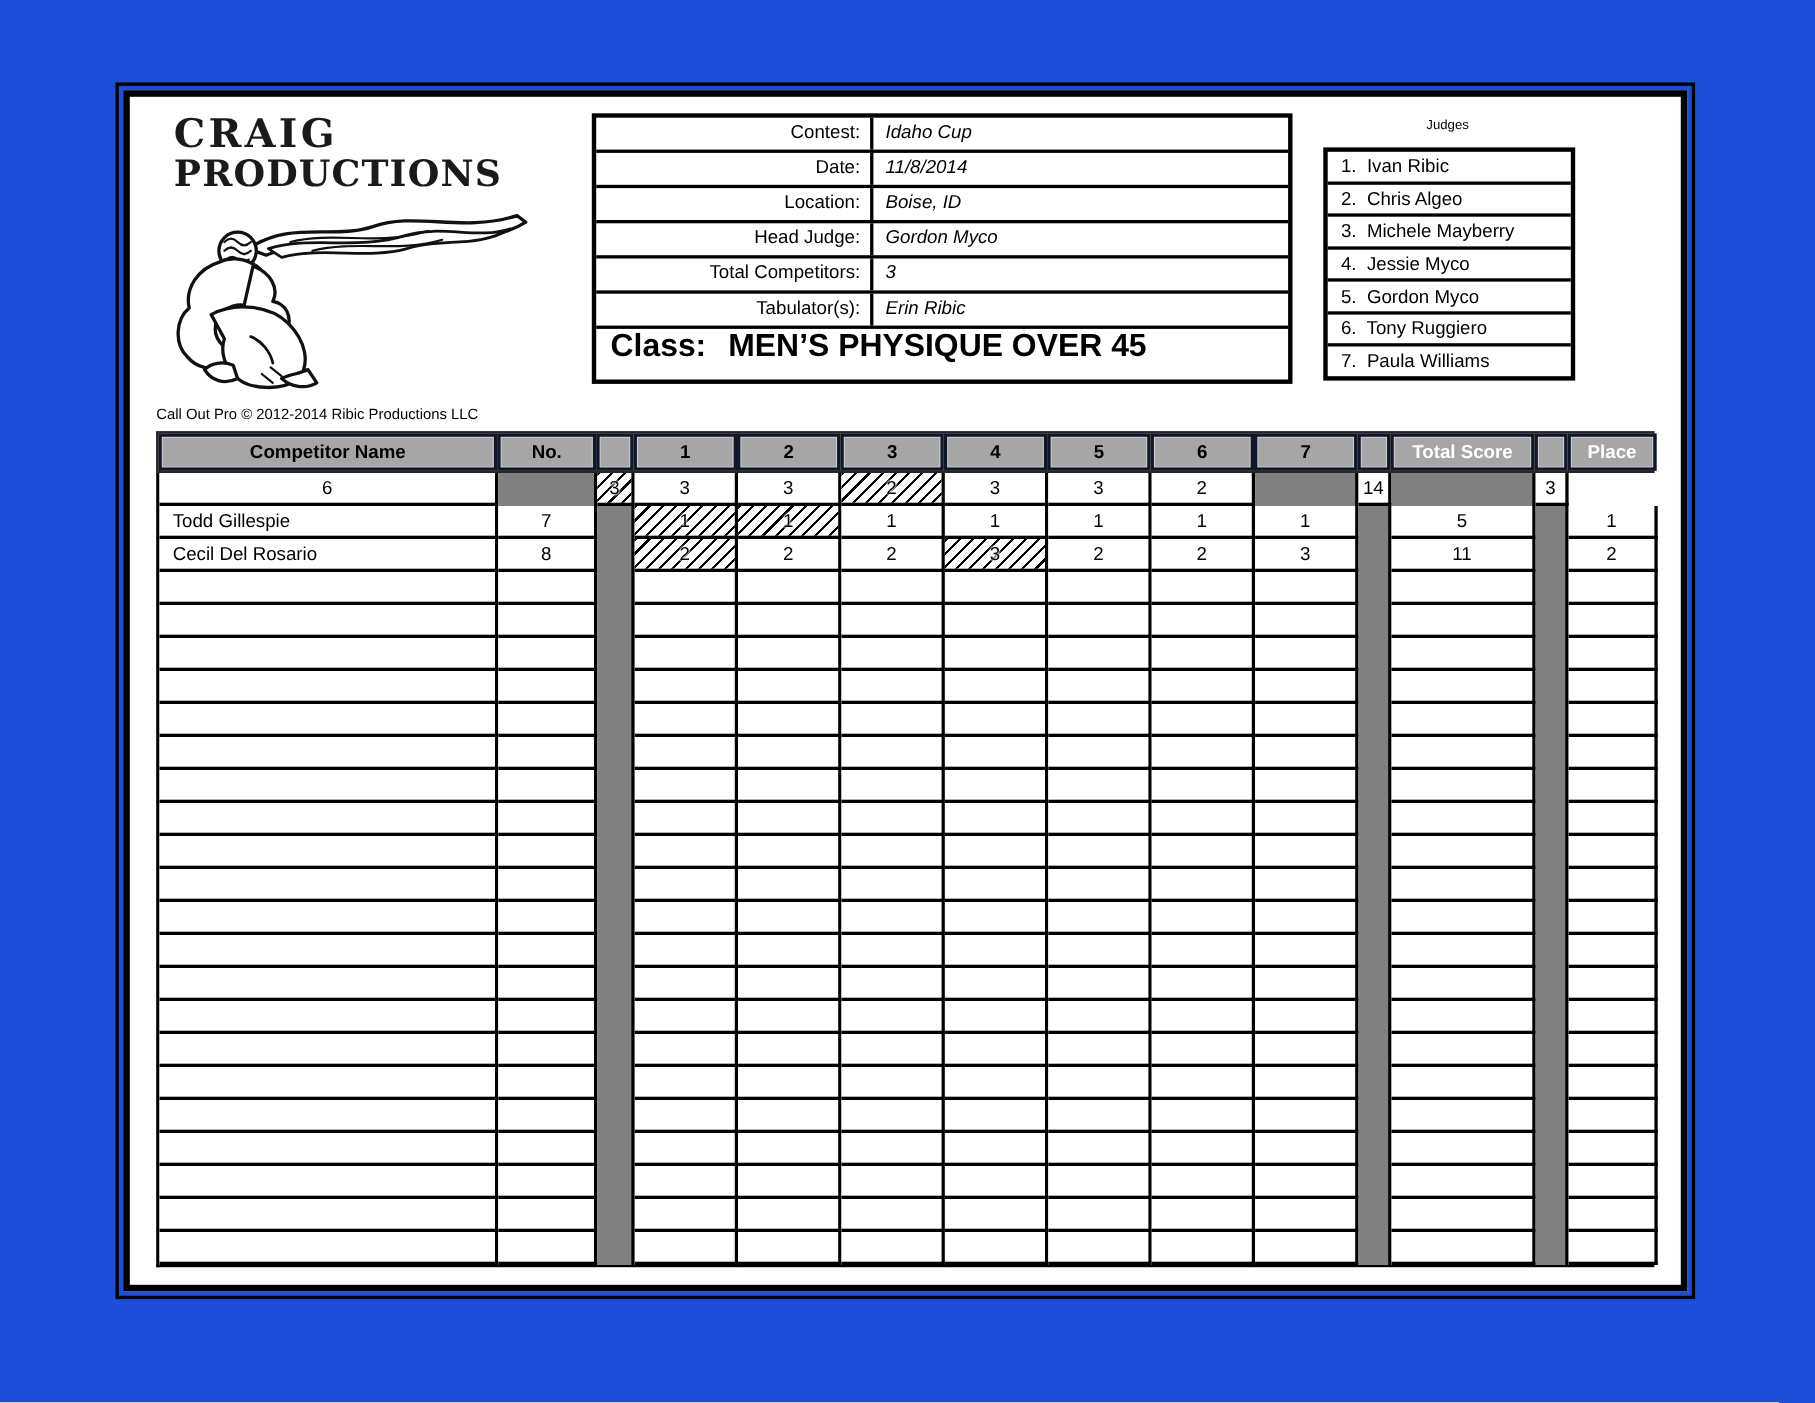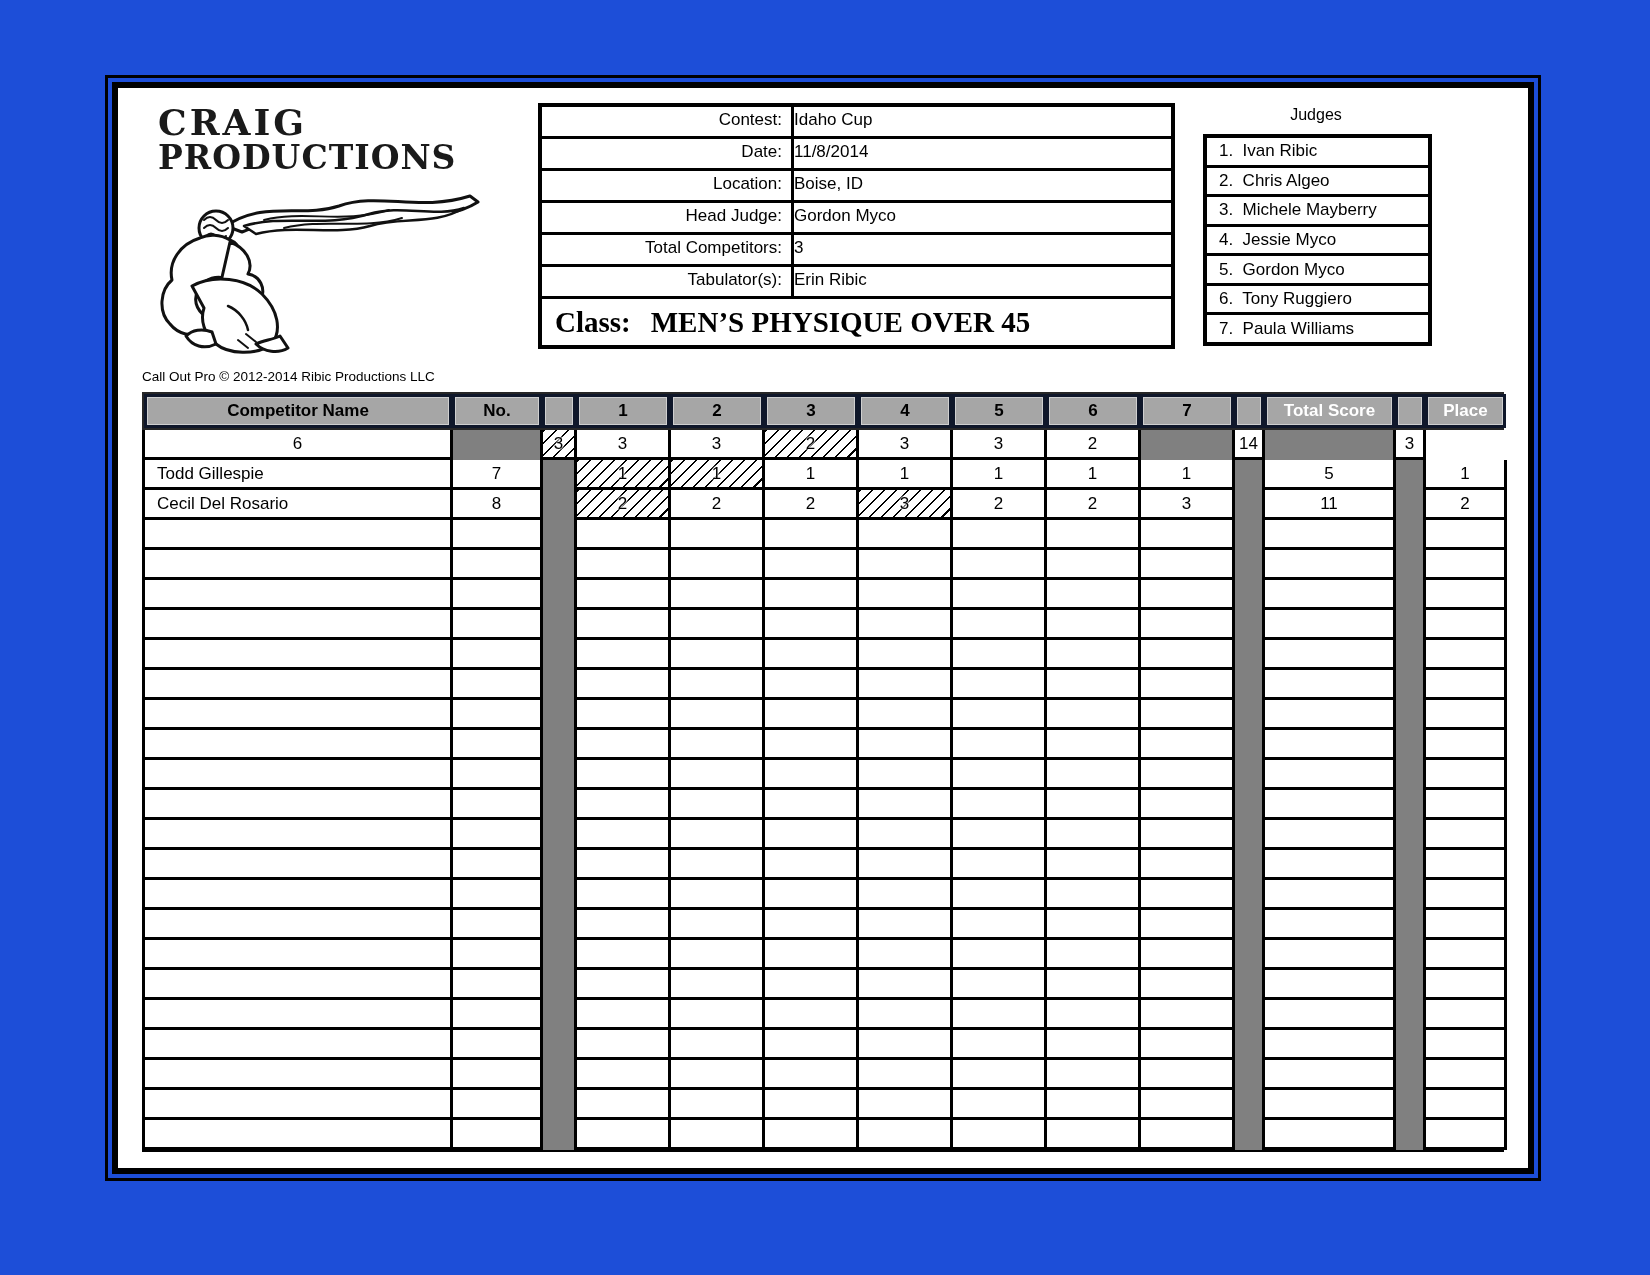--- a/index.html
+++ b/index.html
@@ -14,25 +14,25 @@
              font-family:"DejaVu Serif","Liberation Serif",serif;font-weight:bold;color:#1a1a1a;}
   .logo-line1{font-size:36px;letter-spacing:3px;}
   .logo-line2{font-size:33px;letter-spacing:1px;}
   .logo-art{position:absolute;left:16px;top:86px;width:360px;height:188px;}
   .copyright{position:absolute;left:24px;top:281px;font-size:13.5px;color:#000;}
   
   .contest-box{position:absolute;left:420px;top:15px;width:637px;height:246px;
                border:4px solid #000;box-sizing:border-box;display:flex;flex-direction:column;background:#fff;}
   .info-row{display:flex;height:29px;border-bottom:3px solid #000;flex:0 0 auto;}
   .info-label{flex:0 0 240px;text-align:right;padding-right:9px;font-size:17px;line-height:26px;}
-  .info-value{flex:1;border-left:3px solid #000;font-size:17px;line-height:26px;}
-  .class-row{flex:1;display:flex;align-items:center;padding-left:13px;font-size:29px;font-weight:bold;font-family:Liberation Serif, serif;}
+  .info-value{flex:1;border-left:3px solid #000;padding-left:11px;font-size:17px;line-height:26px;font-style:italic;}
+  .class-row{flex:1;display:flex;padding-left:13px;font-size:29px;font-weight:bold;}
   .class-label{margin-right:20px;}
   
-  .judges-title{position:absolute;left:1085px;top:18px;width:226px;text-align:center;font-size:16px;}
+  .judges-title{position:absolute;left:1085px;top:18px;width:226px;text-align:center;font-size:12px;}
   .judges-box{position:absolute;left:1085px;top:46px;width:229px;height:212px;
               border:4px solid #000;box-sizing:border-box;display:flex;flex-direction:column;background:#fff;}
   .judge-row{flex:1;border-bottom:3px solid #000;font-size:17px;display:flex;align-items:center;
              padding-left:12px;white-space:pre;}
   .judge-row:last-child{border-bottom:none;}
   
   .score-table{position:absolute;left:24px;top:304px;width:1362px;}
   .tgrid{display:grid;grid-template-columns:308px 90px 34px repeat(7,94px) 30px 131px 30px 81px;}
   .thead{background:#595959;border:2px solid #262626;box-sizing:border-box;}
   .th{height:34px;box-sizing:border-box;border:3px solid #0f172a;background:#a6a6a6;

